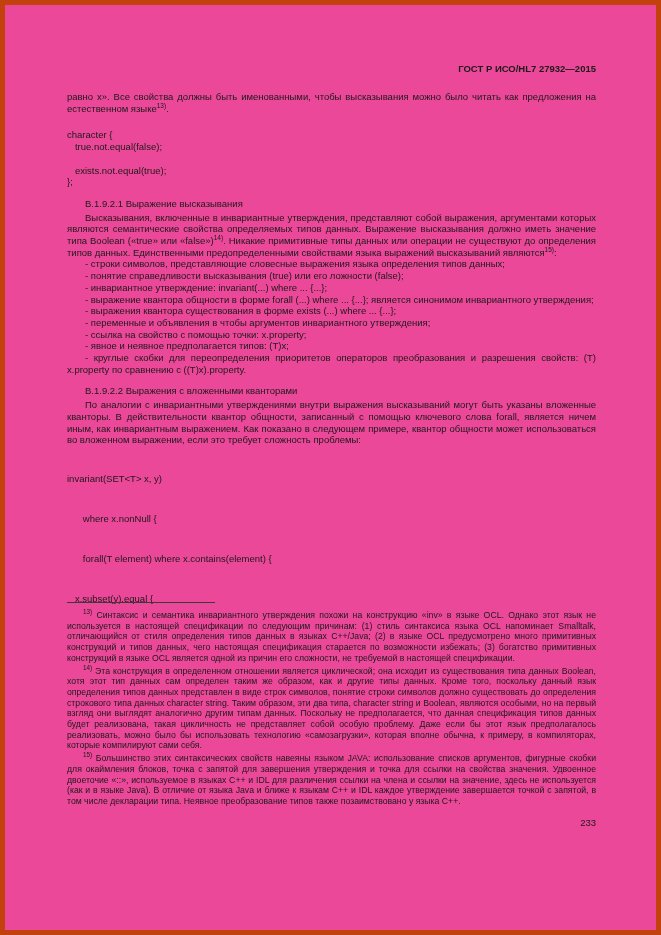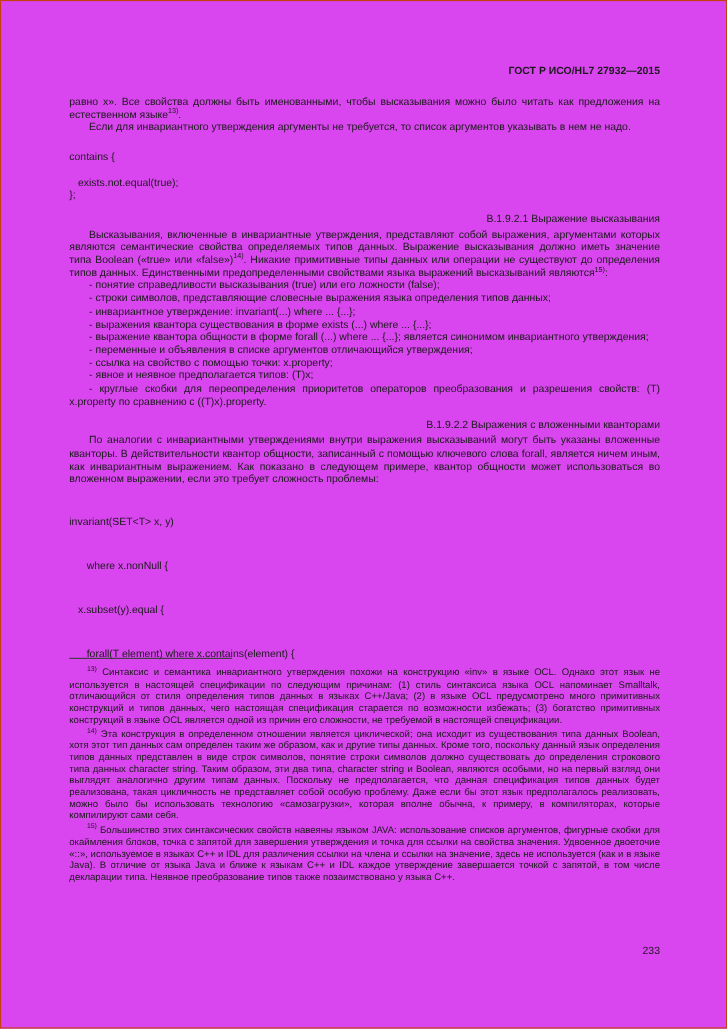--- a/index.html
+++ b/index.html
@@ -1,99 +1,99 @@
 <!DOCTYPE html>
 <html><head>
 <meta charset="utf-8">
 <style>
   * { box-sizing: border-box; }
   html, body { margin: 0; padding: 0; }
   body { width: 661px; height: 935px; background: #f2f2f2; }
   .page {
     position: relative;
     width: 661px; height: 935px;
-    background: #d946ef;
-    border: 1px solid #c2410c;
+    background: #ec4899;
+    border: 5px solid #c2410c;
     overflow: hidden;
     font-family: "Liberation Sans", "DejaVu Sans", sans-serif;
     color: #1a1a1a;
   }
   .doc-header {
     position: absolute; top: 58px; left: 62px; right: 60px;
     text-align: right; font-size: 9.5px; font-weight: bold;
   }
   .main {
     position: absolute; top: 86px; left: 62px; right: 60px;
     font-size: 9.5px; line-height: 11.7px;
   }
   .para { margin: 0; text-align: justify; }
   .indent { text-indent: 18px; }
   sup.fnref { font-size: 6.5px; line-height: 0; }
   .code { margin: 15px 0 10px 0; }
   .codeline { white-space: pre; min-height: 11.7px; }
   .code2 { margin: 3px 0 0 0; }
   .code2 .codeline { line-height: 15px; min-height: 15px; margin-top: 25px; }
-  .heading { margin: 10px 0 2px 0; text-indent: 18px; text-align: right; }
+  .heading { margin: 10px 0 2px 0; text-indent: 18px; text-align: left; }
   .footnotes {
     position: absolute; left: 62px; right: 60px; top: 597px;
     font-size: 8.7px; line-height: 10.7px;
   }
   .fn-rule { width: 148px; border-top: 1px solid #3a3a3a; margin-bottom: 7px; }
   .fn { margin: 0 0 2px 0; text-align: justify; text-indent: 16px; }
   sup.fnmark { font-size: 6.3px; line-height: 0; }
   .page-number {
-    position: absolute; top: 858px; right: 60px;
+    position: absolute; top: 812px; right: 60px;
     font-size: 9.5px;
   }
 </style>
 </head>
 <body>
 
 <div class="page">
 
   <div class="doc-header">
     <span>ГОСТ Р ИСО/HL7 27932—2015</span>
   </div>
 
   <div class="main">
 
     <p class="para"><span>равно х». Все свойства должны быть именованными, чтобы высказывания можно было читать как предложения на естественном языке</span><sup class="fnref">13)</sup><span>.</span></p>
 
-    <p class="para indent">Если для инвариантного утверждения аргументы не требуется, то список аргументов указывать в нем не надо.</p>
 
     <div class="code">
-      <div class="codeline">contains {</div>
+      <div class="codeline">character {</div>
+      <div class="codeline">   true.not.equal(false);</div>
       <div class="codeline"> </div>
       <div class="codeline">   exists.not.equal(true);</div>
       <div class="codeline">};</div>
     </div>
 
     <p class="para heading">В.1.9.2.1 Выражение высказывания</p>
 
     <p class="para indent"><span>Высказывания, включенные в инвариантные утверждения, представляют собой выражения, аргументами которых являются семантические свойства определяемых типов данных. Выражение высказывания должно иметь значение типа Boolean («true» или «false»)</span><sup class="fnref">14)</sup><span>. Никакие примитивные типы данных или операции не существуют до определения типов данных. Единственными предопределенными свойствами языка выражений высказываний являются</span><sup class="fnref">15)</sup><span>:</span></p>
 
+    <p class="para indent">- строки символов, представляющие словесные выражения языка определения типов данных;</p>
     <p class="para indent">- понятие справедливости высказывания (true) или его ложности (false);</p>
-    <p class="para indent">- строки символов, представляющие словесные выражения языка определения типов данных;</p>
     <p class="para indent">- инвариантное утверждение: invariant(...) where ... {...};</p>
+    <p class="para indent">- выражение квантора общности в форме forall (...) where ... {...}; является синонимом инвариантного утверждения;</p>
     <p class="para indent">- выражения квантора существования в форме exists (...) where ... {...};</p>
-    <p class="para indent">- выражение квантора общности в форме forall (...) where ... {...}; является синонимом инвариантного утверждения;</p>
-    <p class="para indent">- переменные и объявления в списке аргументов отличающийся утверждения;</p>
+    <p class="para indent">- переменные и объявления в чтобы аргументов инвариантного утверждения;</p>
     <p class="para indent">- ссылка на свойство с помощью точки: x.property;</p>
     <p class="para indent">- явное и неявное предполагается типов: (Т)х;</p>
     <p class="para indent">- круглые скобки для переопределения приоритетов операторов преобразования и разрешения свойств: (Т) x.property по сравнению с ((Т)x).property.</p>
 
     <p class="para heading">В.1.9.2.2 Выражения с вложенными кванторами</p>
 
     <p class="para indent">По аналогии с инвариантными утверждениями внутри выражения высказываний могут быть указаны вложенные кванторы. В действительности квантор общности, записанный с помощью ключевого слова forall, является ничем иным, как инвариантным выражением. Как показано в следующем примере, квантор общности может использоваться во вложенном выражении, если это требует сложность проблемы:</p>
 
     <div class="code code2">
       <div class="codeline">invariant(SET&lt;T&gt; x, y)</div>
       <div class="codeline">      where x.nonNull {</div>
+      <div class="codeline">      forall(T element) where x.contains(element) {</div>
       <div class="codeline">   x.subset(y).equal {</div>
-      <div class="codeline">      forall(T element) where x.contains(element) {</div>
     </div>
 
   </div>
 
   <div class="footnotes">
     <div class="fn-rule"></div>
     <p class="fn"><sup class="fnmark">13)</sup> <span>Синтаксис и семантика инвариантного утверждения похожи на конструкцию «inv» в языке OCL. Однако этот язык не используется в настоящей спецификации по следующим причинам: (1) стиль синтаксиса языка OCL напоминает Smalltalk, отличающийся от стиля определения типов данных в языках C++/Java; (2) в языке OCL предусмотрено много примитивных конструкций и типов данных, чего настоящая спецификация старается по возможности избежать; (3) богатство примитивных конструкций в языке OCL является одной из причин его сложности, не требуемой в настоящей спецификации.</span></p>
     <p class="fn"><sup class="fnmark">14)</sup> <span>Эта конструкция в определенном отношении является циклической; она исходит из существования типа данных Boolean, хотя этот тип данных сам определен таким же образом, как и другие типы данных. Кроме того, поскольку данный язык определения типов данных представлен в виде строк символов, понятие строки символов должно существовать до определения строкового типа данных character string. Таким образом, эти два типа, character string и Boolean, являются особыми, но на первый взгляд они выглядят аналогично другим типам данных. Поскольку не предполагается, что данная спецификация типов данных будет реализована, такая цикличность не представляет собой особую проблему. Даже если бы этот язык предполагалось реализовать, можно было бы использовать технологию «самозагрузки», которая вполне обычна, к примеру, в компиляторах, которые компилируют сами себя.</span></p>
     <p class="fn"><sup class="fnmark">15)</sup> <span>Большинство этих синтаксических свойств навеяны языком JAVA: использование списков аргументов, фигурные скобки для окаймления блоков, точка с запятой для завершения утверждения и точка для ссылки на свойства значения. Удвоенное двоеточие «::», используемое в языках C++ и IDL для различения ссылки на члена и ссылки на значение, здесь не используется (как и в языке Java). В отличие от языка Java и ближе к языкам C++ и IDL каждое утверждение завершается точкой с запятой, в том числе декларации типа. Неявное преобразование типов также позаимствовано у языка C++.</span></p>
   </div>

